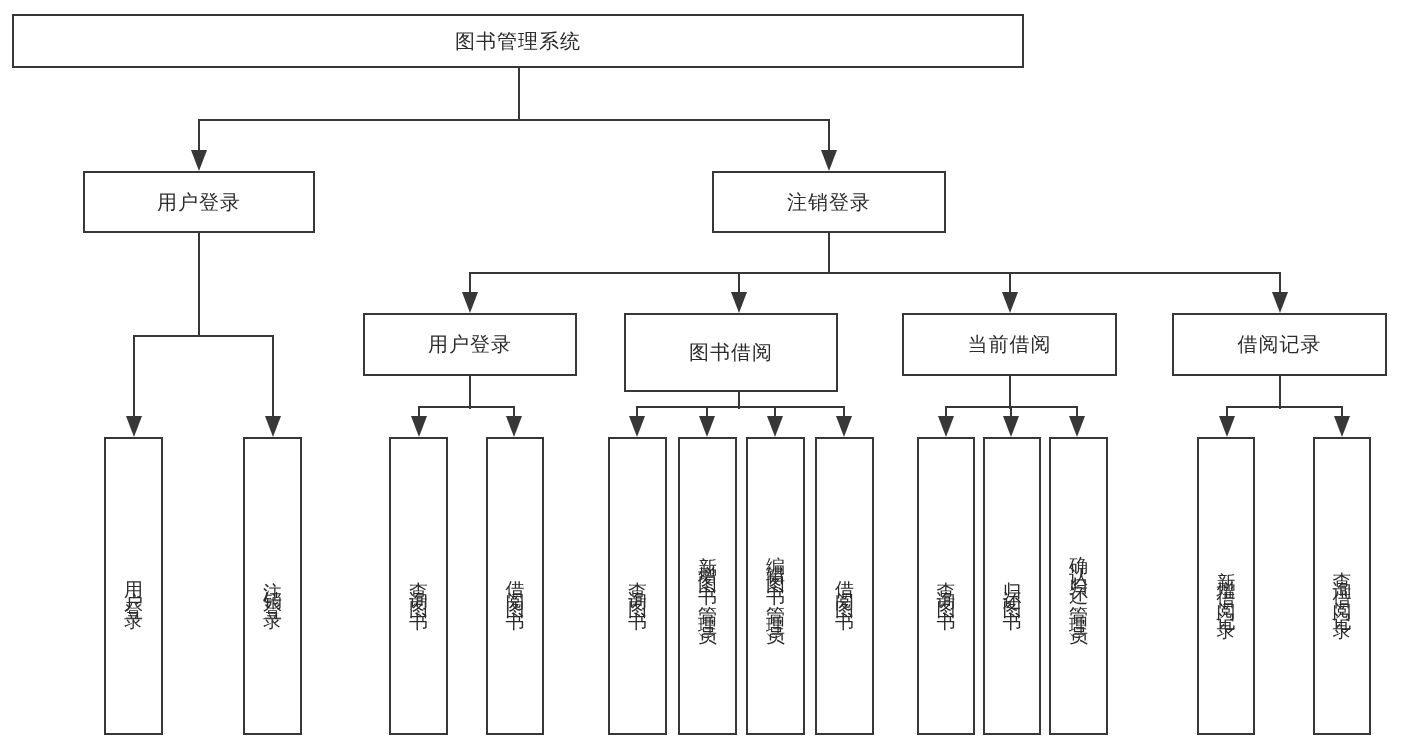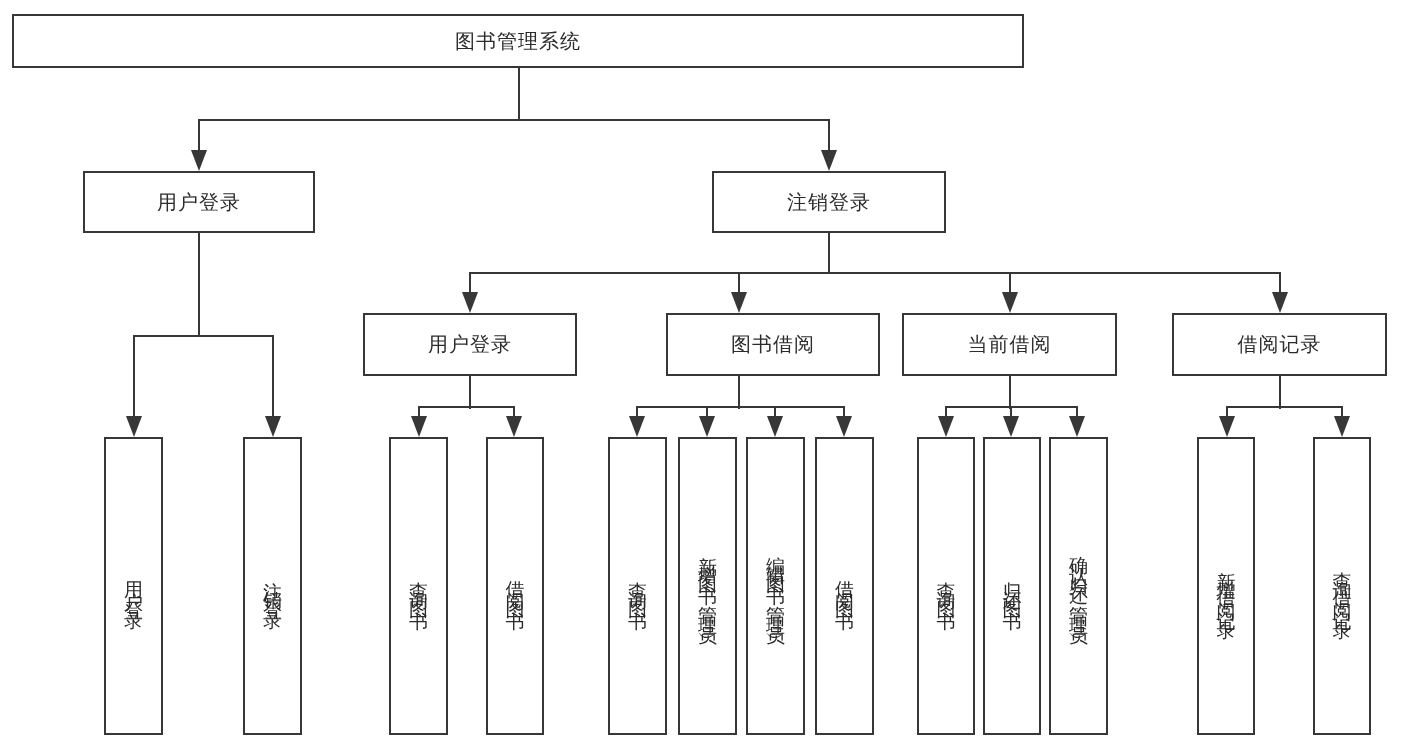--- a/index.html
+++ b/index.html
@@ -93,21 +93,21 @@
   <div class="node" style="left:83px;top:171px;width:232px;height:62px">
     <span class="lbl">用户登录</span>
   </div>
   <div class="node" style="left:712px;top:171px;width:234px;height:62px">
     <span class="lbl">注销登录</span>
   </div>
 
   <div class="node" style="left:363px;top:313px;width:214px;height:63px">
     <span class="lbl">用户登录</span>
   </div>
-  <div class="node" style="left:666px;top:313px;width:214px;height:63px">
+  <div class="node" style="left:624px;top:313px;width:214px;height:79px">
     <span class="lbl">图书借阅</span>
   </div>
   <div class="node" style="left:902px;top:313px;width:215px;height:63px">
     <span class="lbl">当前借阅</span>
   </div>
   <div class="node" style="left:1172px;top:313px;width:215px;height:63px">
     <span class="lbl">借阅记录</span>
   </div>
 
   <div class="node vert" style="left:104px;top:437px;width:59px;height:298px">

